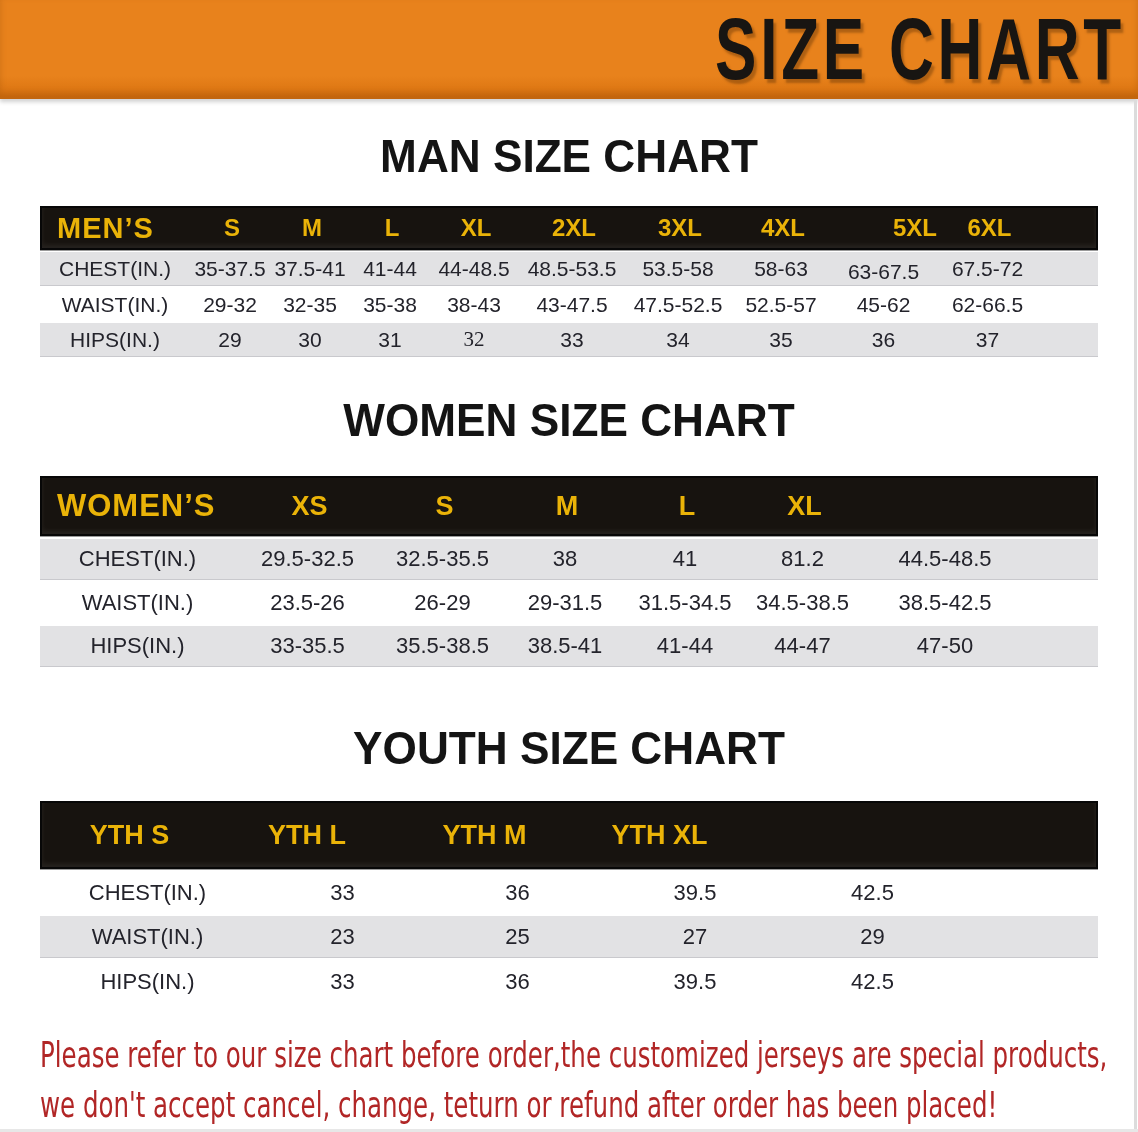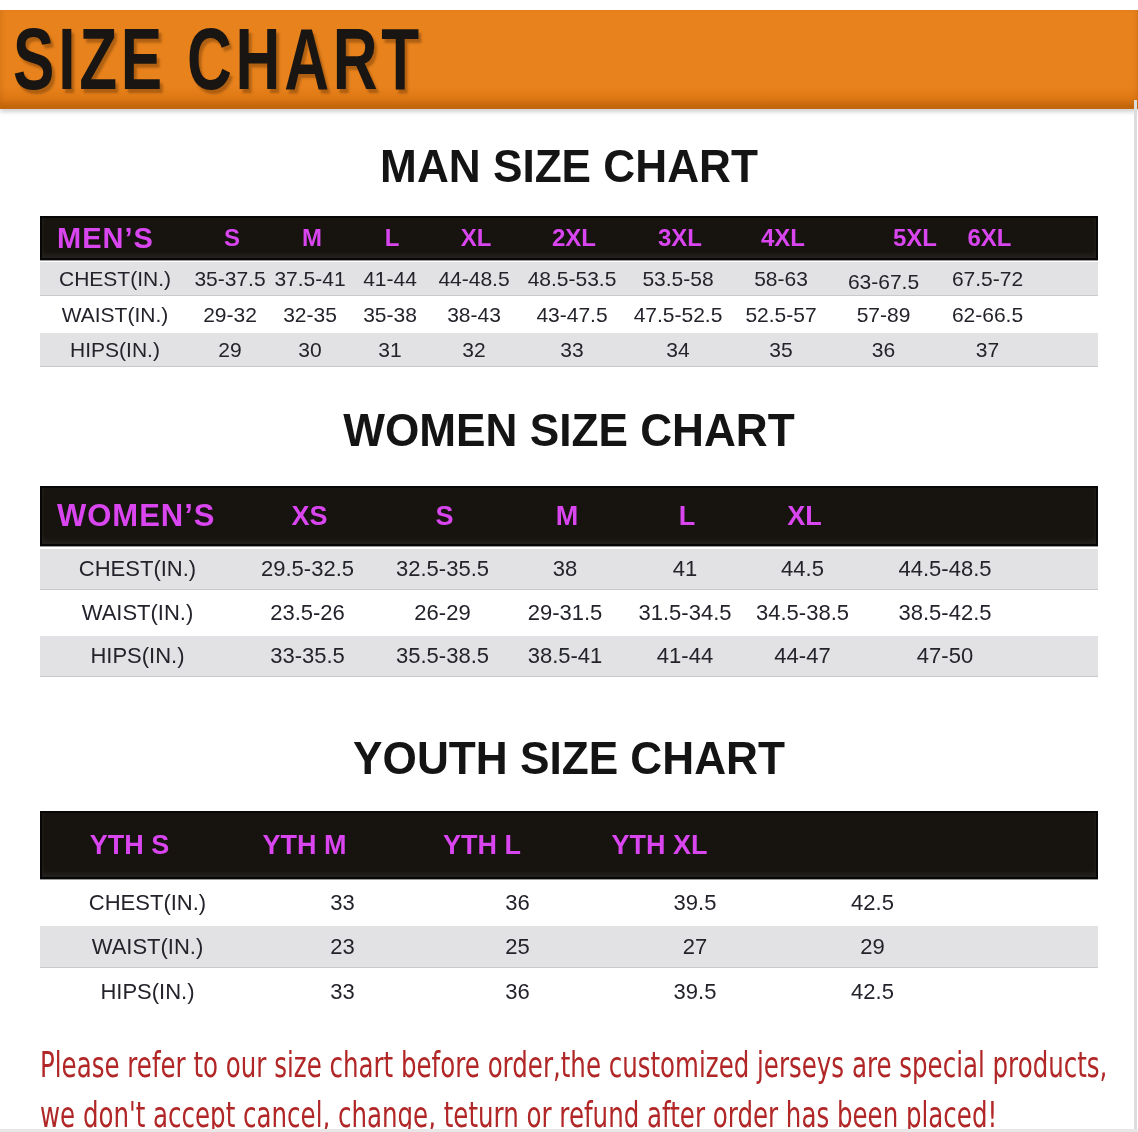--- a/index.html
+++ b/index.html
@@ -4,42 +4,42 @@
 <style>
   html,body{margin:0;padding:0;background:#ffffff;}
   body{width:1138px;height:1132px;overflow:hidden;position:relative;
        font-family:"Liberation Sans","DejaVu Sans",sans-serif;}
 
   
   .banner{height:97px;width:100%;
           background:linear-gradient(180deg,var(--banner-bg) 0%,var(--banner-bg) 78%,#d9720f 100%);
           border-bottom:2px solid #c2660e;
           box-shadow:inset 0 -4px 6px rgba(120,60,0,.25), 0 3px 4px rgba(0,0,0,.18);
-          display:flex;align-items:center;justify-content:flex-start;margin-top:10px;}
+          display:flex;align-items:center;justify-content:flex-end;}
   .banner-title{display:inline-block;color:#181512;font-weight:bold;font-size:66px;
           letter-spacing:4px;transform:scaleY(1.32) scaleX(.94);
           text-shadow:3px 3px 2px rgba(70,35,0,.35);white-space:nowrap;}
 
   
   .heading{margin:0;text-align:center;color:#141414;font-weight:bold;font-size:46px;
            letter-spacing:0;transform:scaleX(.96);white-space:nowrap;}
   .h-man{margin-top:30px;}
   .h-women{margin-top:36px;}
   .h-youth{margin-top:54px;}
 
   
   .size-table{width:1058px;margin-left:40px;}
   .t-men{margin-top:23px;}
   .t-women{margin-top:29px;}
   .t-youth{margin-top:26px;}
 
   .t-header{display:flex;align-items:center;background:var(--bar-bg);
             border:2px solid #070707;box-sizing:border-box;
             box-shadow:inset 0 -3px 5px rgba(255,255,255,.07), 0 1px 0 #9a9a9a;
-            color:#d946ef;}
+            color:#eab308;}
   .corner{font-weight:bold;box-sizing:border-box;padding-left:15px;text-align:left;
           letter-spacing:1px;white-space:nowrap;}
   .hcell{font-weight:bold;text-align:center;box-sizing:border-box;white-space:nowrap;}
 
   .t-row{display:flex;align-items:center;color:#23232b;}
   .t-row.gray{background:var(--row-gray);border-bottom:1px solid #c9c9cd;}
   .t-row.white{background:#ffffff;}
   .rlabel{text-align:center;box-sizing:border-box;white-space:nowrap;}
   .rcell{text-align:center;box-sizing:border-box;white-space:nowrap;}
 
@@ -100,29 +100,29 @@
         </div>
         <div class="t-row white">
           <div class="rlabel" style="width: 150px;">WAIST(IN.)</div>
           <div class="rcell" style="width: 80px;">29-32</div>
           <div class="rcell" style="width: 80px;">32-35</div>
           <div class="rcell" style="width: 80px;">35-38</div>
           <div class="rcell" style="width: 88px;">38-43</div>
           <div class="rcell" style="width: 108px;">43-47.5</div>
           <div class="rcell" style="width: 104px;">47.5-52.5</div>
           <div class="rcell" style="width: 102px;">52.5-57</div>
-          <div class="rcell" style="width: 103px;">57-89</div>
+          <div class="rcell" style="width: 103px;">45-62</div>
           <div class="rcell" style="width: 105px;">62-66.5</div>
         </div>
         <div class="t-row gray">
           <div class="rlabel" style="width: 150px;">HIPS(IN.)</div>
           <div class="rcell" style="width: 80px;">29</div>
           <div class="rcell" style="width: 80px;">30</div>
           <div class="rcell" style="width: 80px;">31</div>
-          <div class="rcell" style="width: 88px;">32</div>
+          <div class="rcell" style="width: 88px; font-family: Liberation Serif, serif;">32</div>
           <div class="rcell" style="width: 108px;">33</div>
           <div class="rcell" style="width: 104px;">34</div>
           <div class="rcell" style="width: 102px;">35</div>
           <div class="rcell" style="width: 103px;">36</div>
           <div class="rcell" style="width: 105px;">37</div>
         </div>
       </div>
   </section>
 
   <section>
@@ -135,21 +135,21 @@
           <div class="hcell" style="width: 120px;">M</div>
           <div class="hcell" style="width: 120px;">L</div>
           <div class="hcell" style="width: 115px;">XL</div>
         </div>
         <div class="t-row gray">
           <div class="rlabel" style="width: 195px;">CHEST(IN.)</div>
           <div class="rcell" style="width: 145px;">29.5-32.5</div>
           <div class="rcell" style="width: 125px;">32.5-35.5</div>
           <div class="rcell" style="width: 120px;">38</div>
           <div class="rcell" style="width: 120px;">41</div>
-          <div class="rcell" style="width: 115px;">44.5</div>
+          <div class="rcell" style="width: 115px;">81.2</div>
           <div class="rcell" style="width: 170px;">44.5-48.5</div>
         </div>
         <div class="t-row white">
           <div class="rlabel" style="width: 195px;">WAIST(IN.)</div>
           <div class="rcell" style="width: 145px;">23.5-26</div>
           <div class="rcell" style="width: 125px;">26-29</div>
           <div class="rcell" style="width: 120px;">29-31.5</div>
           <div class="rcell" style="width: 120px;">31.5-34.5</div>
           <div class="rcell" style="width: 115px;">34.5-38.5</div>
           <div class="rcell" style="width: 170px;">38.5-42.5</div>
@@ -164,22 +164,22 @@
           <div class="rcell" style="width: 170px;">47-50</div>
         </div>
       </div>
   </section>
 
   <section>
     <h2 class="heading h-youth">YOUTH SIZE CHART</h2>
     <div class="size-table t-youth">
         <div class="t-header">
           <div class="hcell" style="width: 175px;">YTH S</div>
+          <div class="hcell" style="width: 180px;">YTH L</div>
           <div class="hcell" style="width: 175px;">YTH M</div>
-          <div class="hcell" style="width: 180px;">YTH L</div>
           <div class="hcell" style="width: 175px;">YTH XL</div>
         </div>
         <div class="t-row white">
           <div class="rlabel" style="width: 215px;">CHEST(IN.)</div>
           <div class="rcell" style="width: 175px;">33</div>
           <div class="rcell" style="width: 175px;">36</div>
           <div class="rcell" style="width: 180px;">39.5</div>
           <div class="rcell" style="width: 175px;">42.5</div>
         </div>
         <div class="t-row gray">

